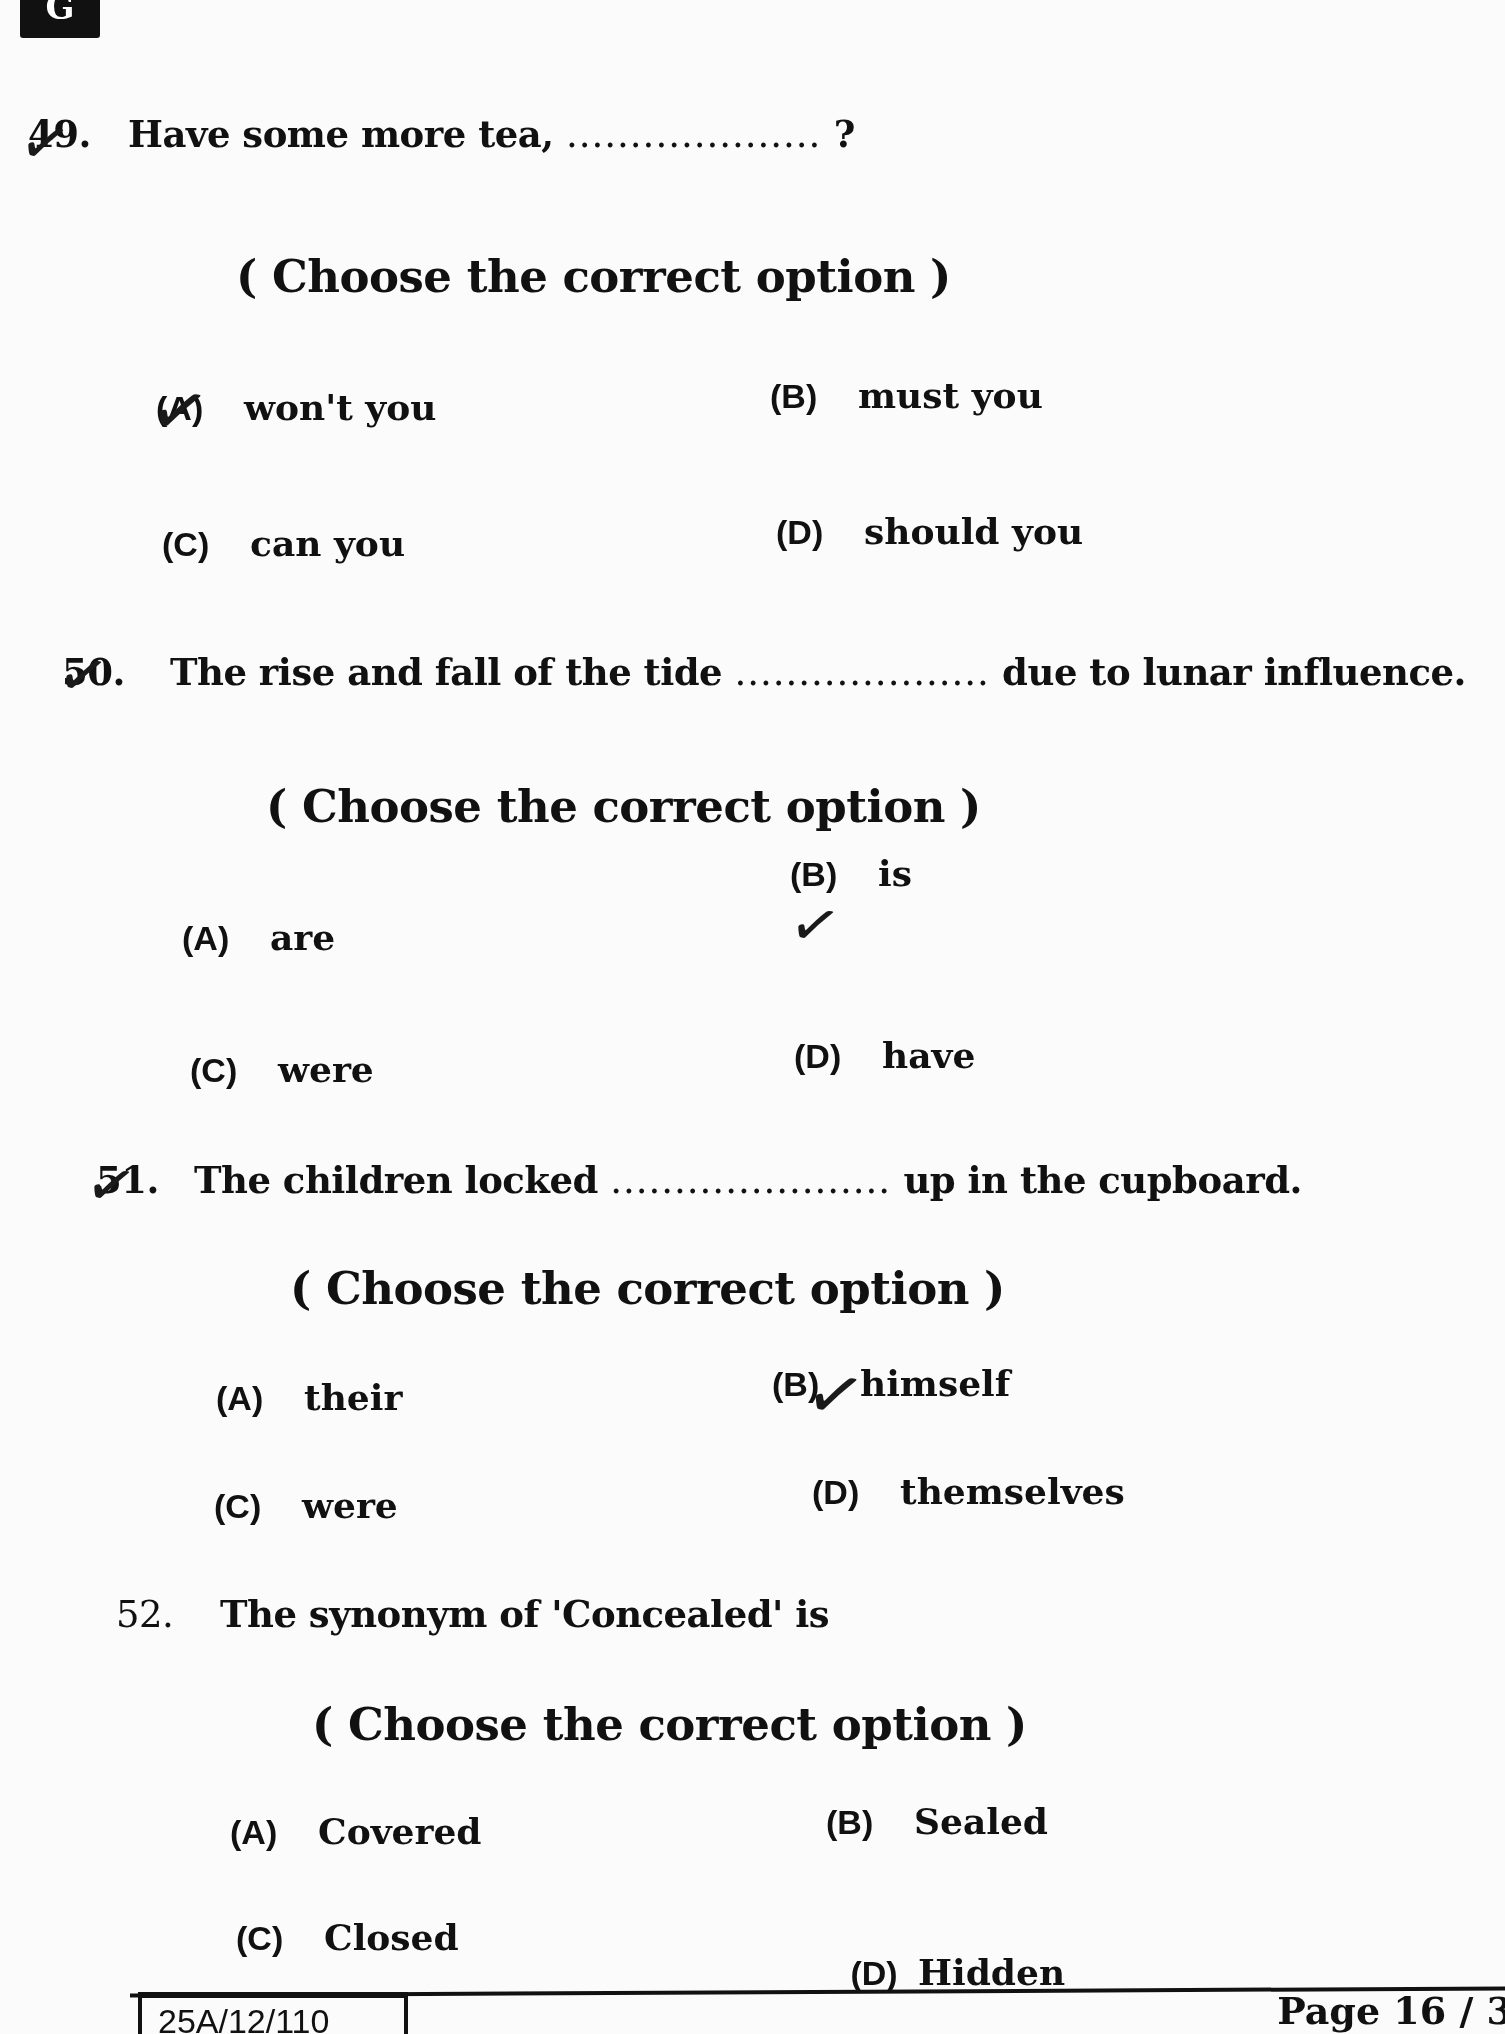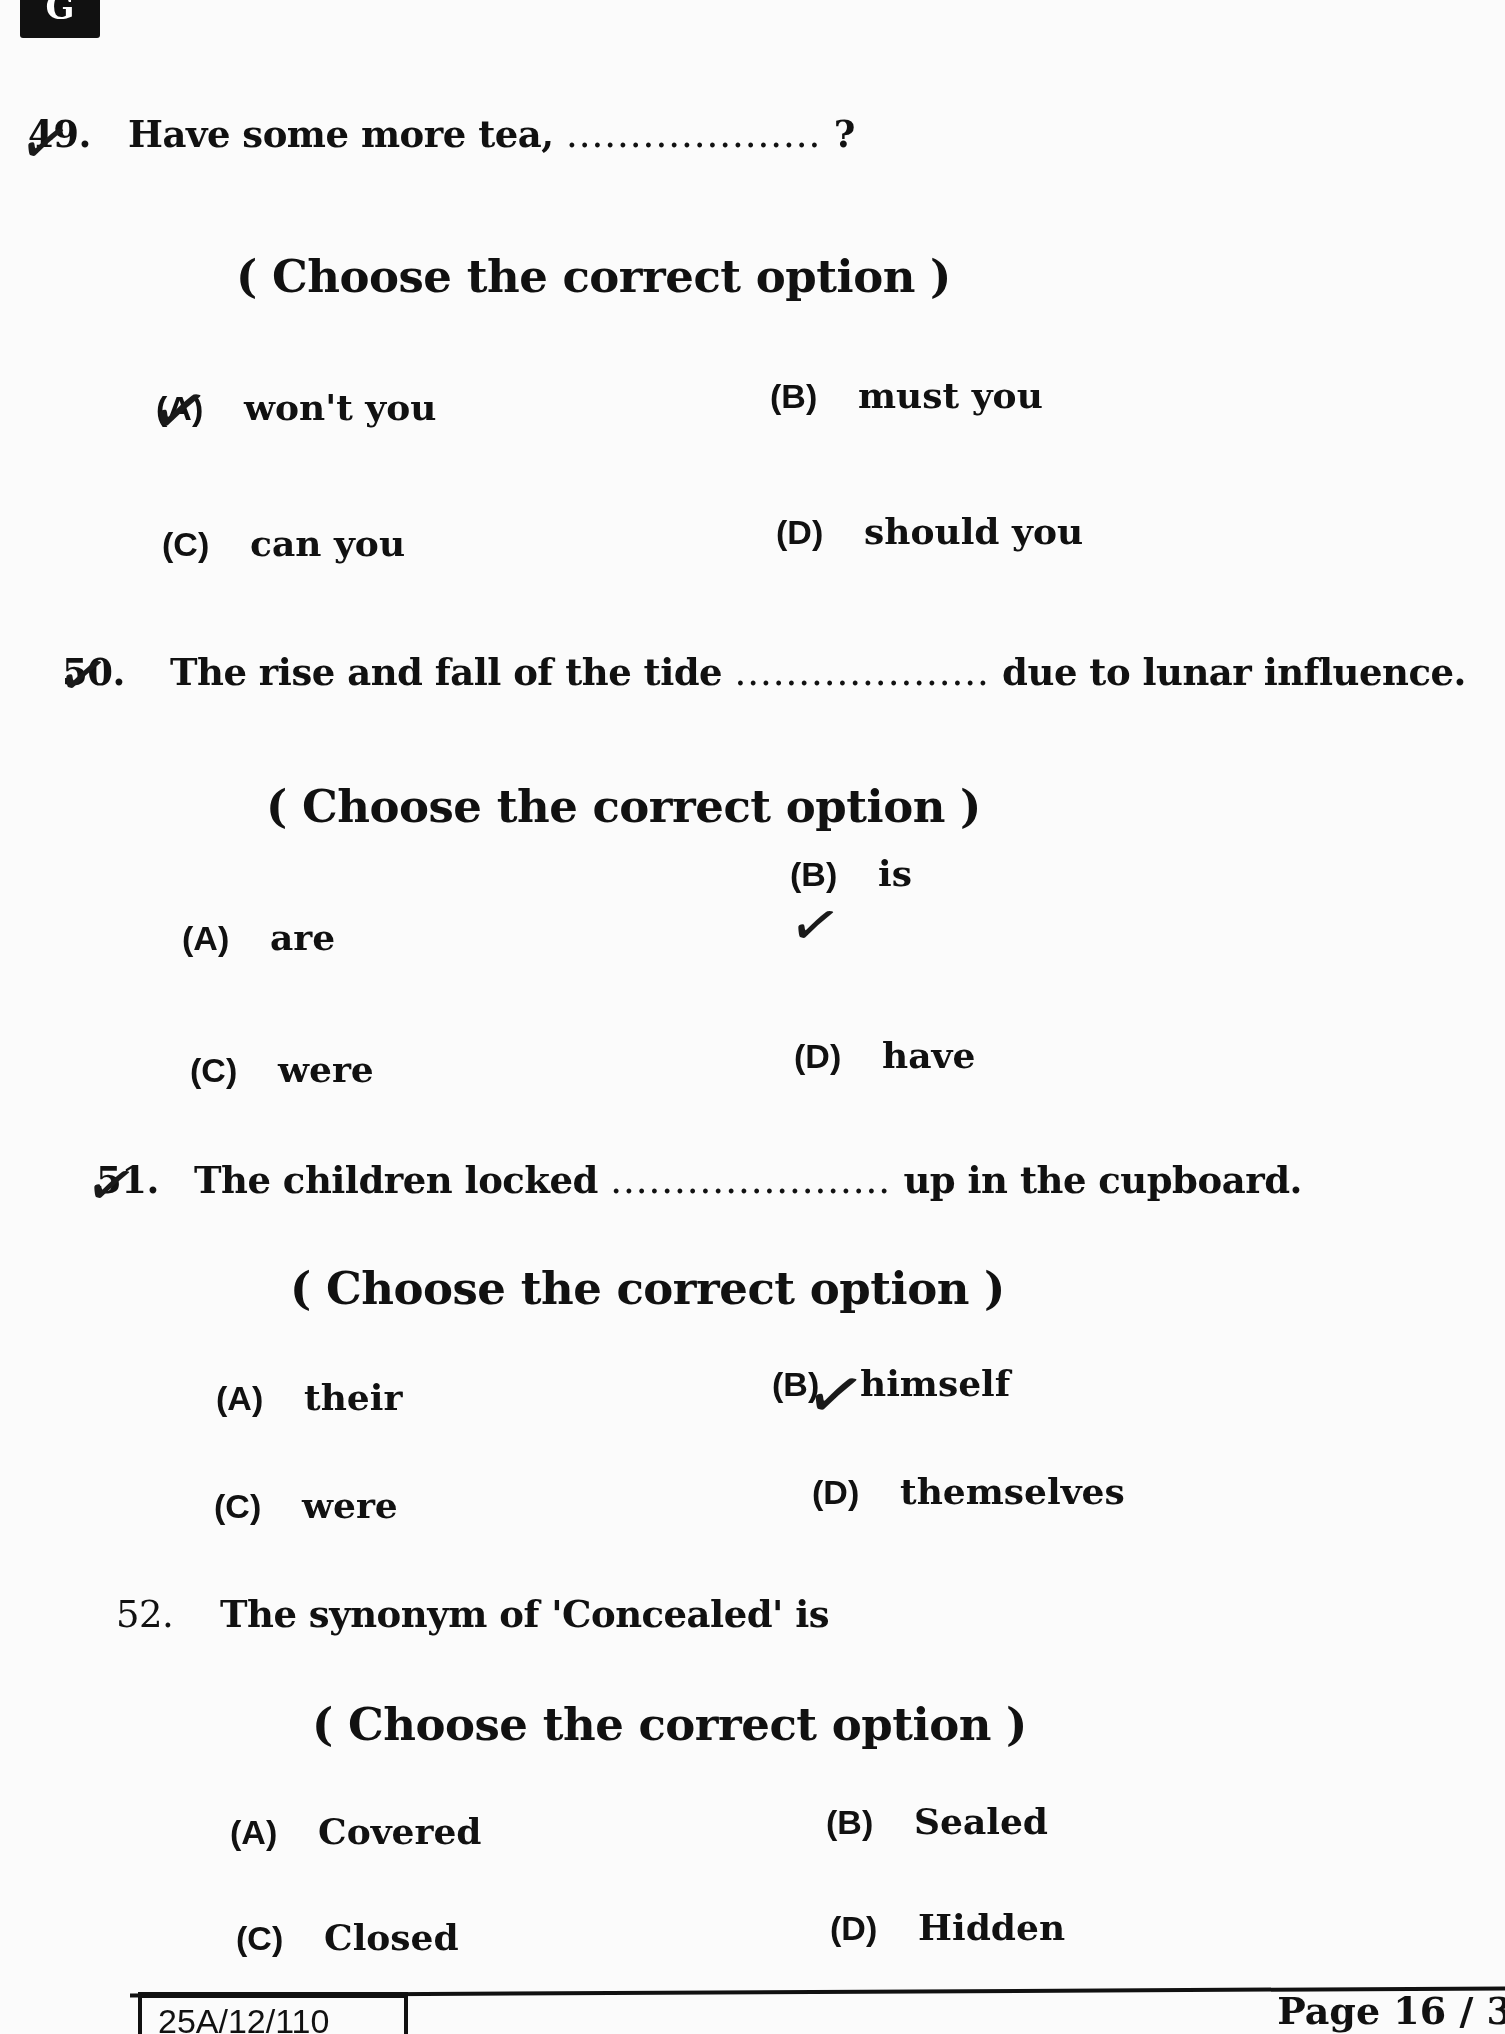--- a/index.html
+++ b/index.html
@@ -78,17 +78,17 @@
 <div class="opt" style="left:214px; top:1484px;"><span class="lbl">(C)</span><span>were</span></div>
 <div class="opt" style="left:812px; top:1470px;"><span class="lbl">(D)</span><span>themselves</span></div>
 
 <div class="q" style="left:116px; top:1592px;">
   <span class="num" style="width:104px; font-weight:normal">52.</span><span>The synonym of 'Concealed' is</span>
 </div>
 <div class="choose" style="left:312px; top:1698px;">( Choose the correct option )</div>
 <div class="opt" style="left:230px; top:1810px;"><span class="lbl">(A)</span><span>Covered</span></div>
 <div class="opt" style="left:826px; top:1800px;"><span class="lbl">(B)</span><span>Sealed</span></div>
 <div class="opt" style="left:236px; top:1916px;"><span class="lbl">(C)</span><span>Closed</span></div>
-<div class="opt" style="left:830px; top:1906px;"><span class="lbl">(D)</span><span>Hidden</span></div>
+<div class="opt" style="left:830px; top:1951px;text-align:center;"><span class="lbl">(D)</span><span>Hidden</span></div>
 
 <div class="footer-line"></div>
 <div class="code-box">25A/12/110</div>
 <div class="page-no">Page 16 / 3</div>
 
 </body></html>

